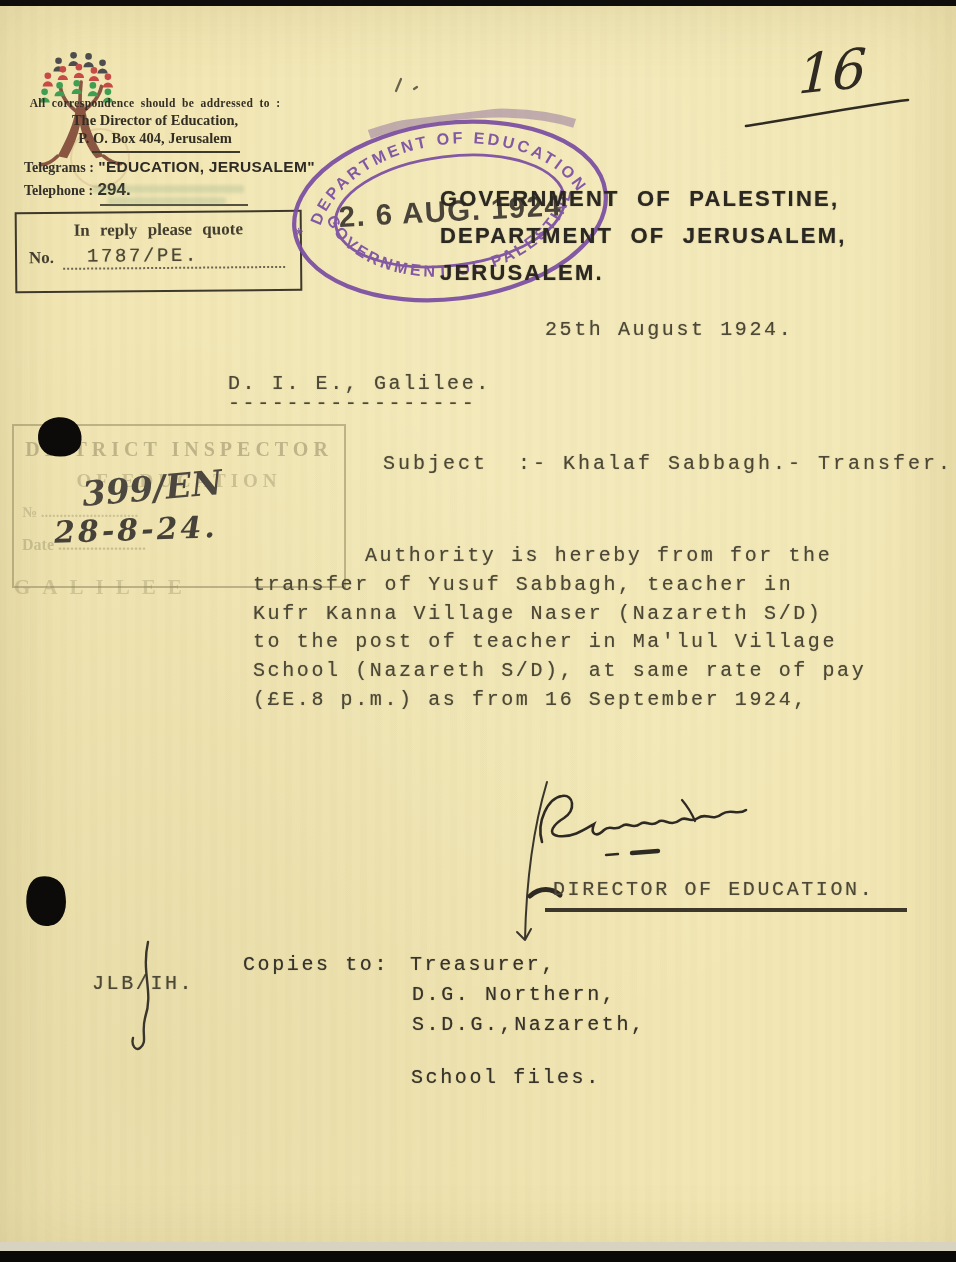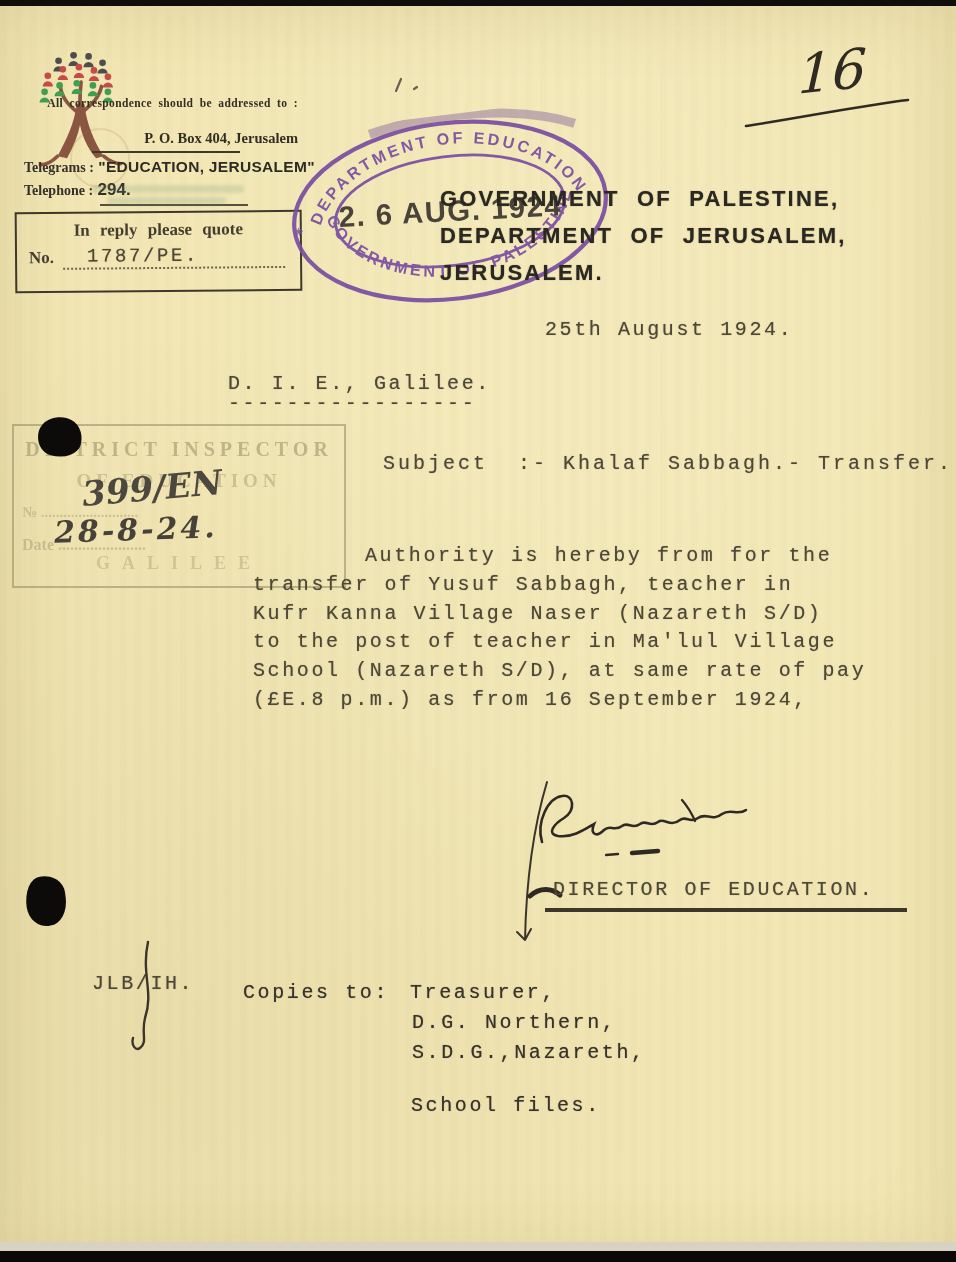--- a/index.html
+++ b/index.html
@@ -8,27 +8,27 @@
       radial-gradient(ellipse at 60% 25%, rgba(255,255,255,.10), transparent 55%),
       radial-gradient(ellipse at 15% 85%, rgba(110,95,40,.07), transparent 50%),
       repeating-linear-gradient(90deg, rgba(80,70,30,.015) 0 7px, transparent 7px 15px),
       #f2e7b4;
     box-shadow:inset 0 0 80px rgba(120,100,40,.18);
     font-family:"Liberation Sans",sans-serif;}
   .abs{position:absolute;}
   .tw{font-family:"Liberation Mono","DejaVu Sans Mono",monospace;font-size:20px;
       letter-spacing:2.6px;color:#4d4836;white-space:pre;
       text-shadow:0 0 1px rgba(77,72,54,.55);}
-  .tw-dark{color:#37332a;text-shadow:0 0 1px rgba(55,51,42,.6);margin-top:28px;}
+  .tw-dark{color:#37332a;text-shadow:0 0 1px rgba(55,51,42,.6);}
   .serif{font-family:"Liberation Serif","DejaVu Serif",serif;}
   .hand{font-family:"DejaVu Serif",serif;font-style:italic;color:#3a352c;}
   .printblk{font-weight:bold;color:#2b2822;letter-spacing:2.2px;word-spacing:9px;
       font-size:22px;line-height:37px;text-align:left;
       text-shadow:0 0 1px rgba(43,40,34,.65);}
-  .addrnote{font-weight:bold;color:#332e23;text-align:right;}
+  .addrnote{font-weight:bold;color:#332e23;text-align:center;}
   .bar{background:#0f0e0c;}
   .blot{background:#0c0b09;}
   .stampbox{border:2px solid rgba(138,127,90,.5);color:rgba(140,130,92,.75);
       font-family:"Liberation Serif","DejaVu Serif",serif;font-weight:bold;white-space:pre;}
   .wm{background:rgba(110,150,120,.20);filter:blur(1.5px);border-radius:3px;}
   .rule{background:#3d382c;}
 </style>
 </head>
 <body>
 
@@ -63,20 +63,21 @@
     <g fill="#3f9e52">
       <use href="#prsn" x="9" y="39"></use>
         <use href="#prsn" x="23" y="33"></use>
         <use href="#prsn" x="39" y="31"></use>
         <use href="#prsn" x="54" y="33"></use>
         <use href="#prsn" x="68" y="39"></use>
     </g>
   </svg>
 
   <div class="abs serif addrnote" style="left:12px;top:97px;width:286px;font-size:11.5px;letter-spacing:.4px;word-spacing:3px">All correspondence should be addressed to :</div>
+  <div class="abs serif addrnote" style="left:12px;top:112px;width:286px;font-size:14.5px">The Director of Education,</div>
   <div class="abs serif addrnote" style="left:12px;top:130px;width:286px;font-size:14.5px">P. O. Box 404, Jerusalem</div>
   <div class="abs rule" style="left:92px;top:151px;width:148px;height:2px"></div>
 
   <div class="abs" style="left:24px;top:158px;white-space:nowrap">
     <span class="serif" style="font-weight:bold;font-size:14px;color:#33302a">Telegrams :</span>
     <span style="font-weight:bold;font-size:15.5px;color:#2e2b25;letter-spacing:.3px">"EDUCATION, JERUSALEM"</span>
   </div>
   <div class="abs" style="left:24px;top:180px;white-space:nowrap">
     <span class="serif" style="font-weight:bold;font-size:14px;color:#33302a">Telephone :</span>
     <span style="font-weight:bold;font-size:17px;color:#2e2b25">294.</span>
@@ -129,21 +130,21 @@
   <div class="abs tw" style="left:545px;top:318px">25th August 1924.</div>
 
   <div class="abs tw" style="left:228px;top:372px">D. I. E., Galilee.</div>
   <div class="abs tw" style="left:228px;top:392px">-----------------</div>
 
   <div class="abs stampbox" style="left:12px;top:424px;width:330px;height:160px">
     <div class="abs" style="left:0;top:12px;width:100%;text-align:center;font-size:20px;letter-spacing:5px;opacity:.65">DISTRICT INSPECTOR</div>
     <div class="abs" style="left:0;top:44px;width:100%;text-align:center;font-size:19px;letter-spacing:5px;opacity:.5">OF EDUCATION</div>
     <div class="abs" style="left:8px;top:78px;font-size:15px;opacity:.45">№ ..........................</div>
     <div class="abs" style="left:8px;top:110px;font-size:16px;opacity:.5">Date ......................</div>
-    <div class="abs" style="left:0;top:127px;width:100%;text-align:center;font-size:18px;letter-spacing:12px;opacity:.42">GALILEE</div>
+    <div class="abs" style="left:0;top:149px;width:100%;text-align:left;font-size:21px;letter-spacing:12px;opacity:.42">GALILEE</div>
   </div>
   <div class="abs hand" style="left:82px;top:468px;font-size:34px;transform:rotate(-5deg);color:#4c4840;font-weight:bold">399/EN</div>
   <div class="abs hand" style="left:54px;top:512px;font-size:30px;transform:rotate(-2deg);color:#46423a;font-weight:bold;letter-spacing:3px">28-8-24.</div>
 
   <div class="abs blot" style="left:38px;top:417px;width:44px;height:40px;border-radius:55% 45% 60% 40% / 50% 55% 45% 50%;transform:rotate(15deg)"></div>
   <div class="abs blot" style="left:26px;top:876px;width:40px;height:50px;border-radius:45% 55% 50% 50% / 60% 40% 55% 45%;transform:rotate(-8deg)"></div>
 
   <div class="abs tw" style="left:383px;top:452px;letter-spacing:3px">Subject  :- Khalaf Sabbagh.- Transfer.</div>
 
   <div class="abs" style="left:253px;top:542px;width:680px;line-height:28.8px">

